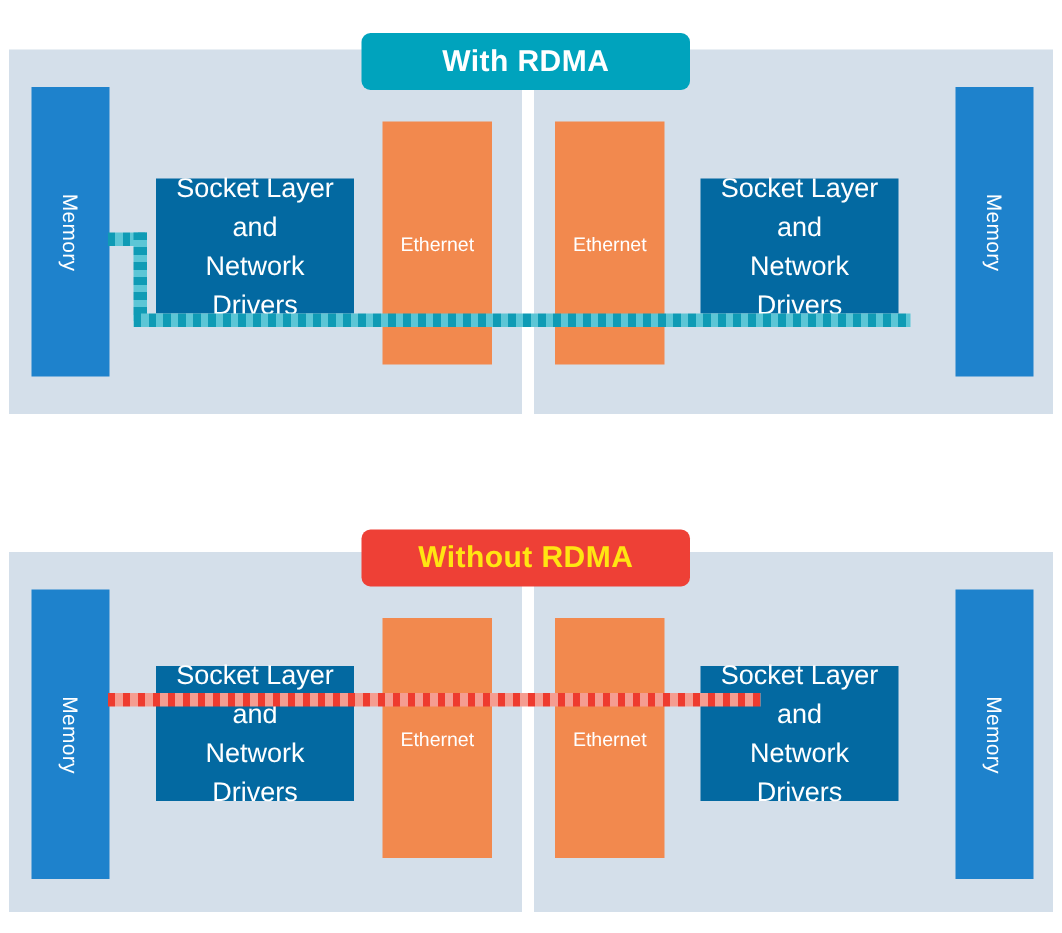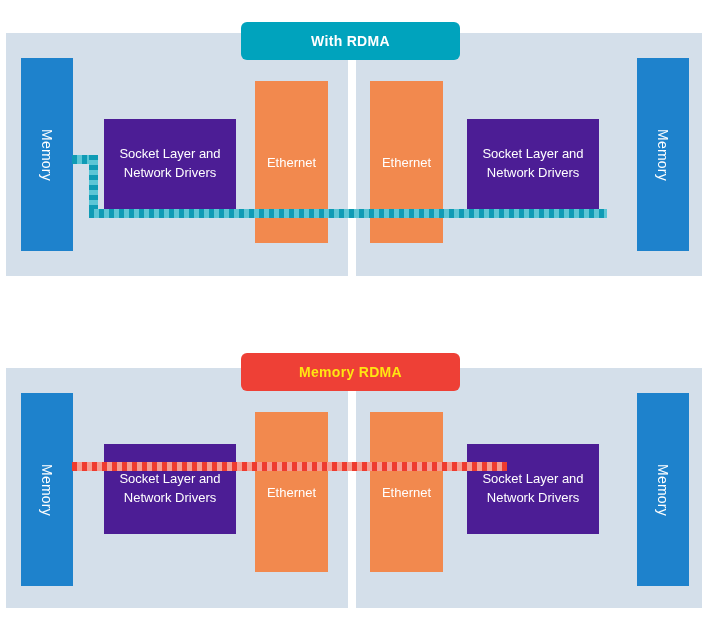--- a/index.html
+++ b/index.html
@@ -37,21 +37,21 @@
     background: #ffffff;
   }
 
   
   .badge {
     position: absolute;
     border-radius: 6px;
     display: flex;
     align-items: center;
     justify-content: center;
-    font-size: 14px;
+    font-size: 20px;
     font-weight: bold;
     letter-spacing: 0.3px;
     z-index: 40;
     white-space: nowrap;
   }
 
   
   .block {
     position: absolute;
     display: flex;
@@ -64,22 +64,22 @@
   .memory-block {
     background: #1e82cc;
   }
   .memory-label {
     transform: rotate(90deg);
     white-space: nowrap;
     font-size: 14px;
     letter-spacing: 0.2px;
   }
   .socket-block {
-    background: #4c1d95;
-    font-size: 13px;
+    background: #0369a1;
+    font-size: 18px;
     line-height: 1.45;
     padding: 0 6px;
     box-sizing: border-box;
   }
   .ethernet-block {
     background: #f2894e;
     font-size: 13px;
   }
 
   
@@ -189,16 +189,16 @@
 
     <div class="block memory-block" style="left:631px; top:25px; width:52px; height:193px;">
       <span class="memory-label">Memory</span>
     </div>
 
     <div class="dash-h dash-red-h" style="left:66px; top:94px; width:435px;"></div>
   </div>
 
   <div class="badge" style="left:241px; top:353px; width:219px; height:38px;
               background:#ee4036; color:#ffe512;">
-    <span>Memory RDMA</span>
+    <span>Without RDMA</span>
   </div>
 
 </div>
 
 </body></html>

